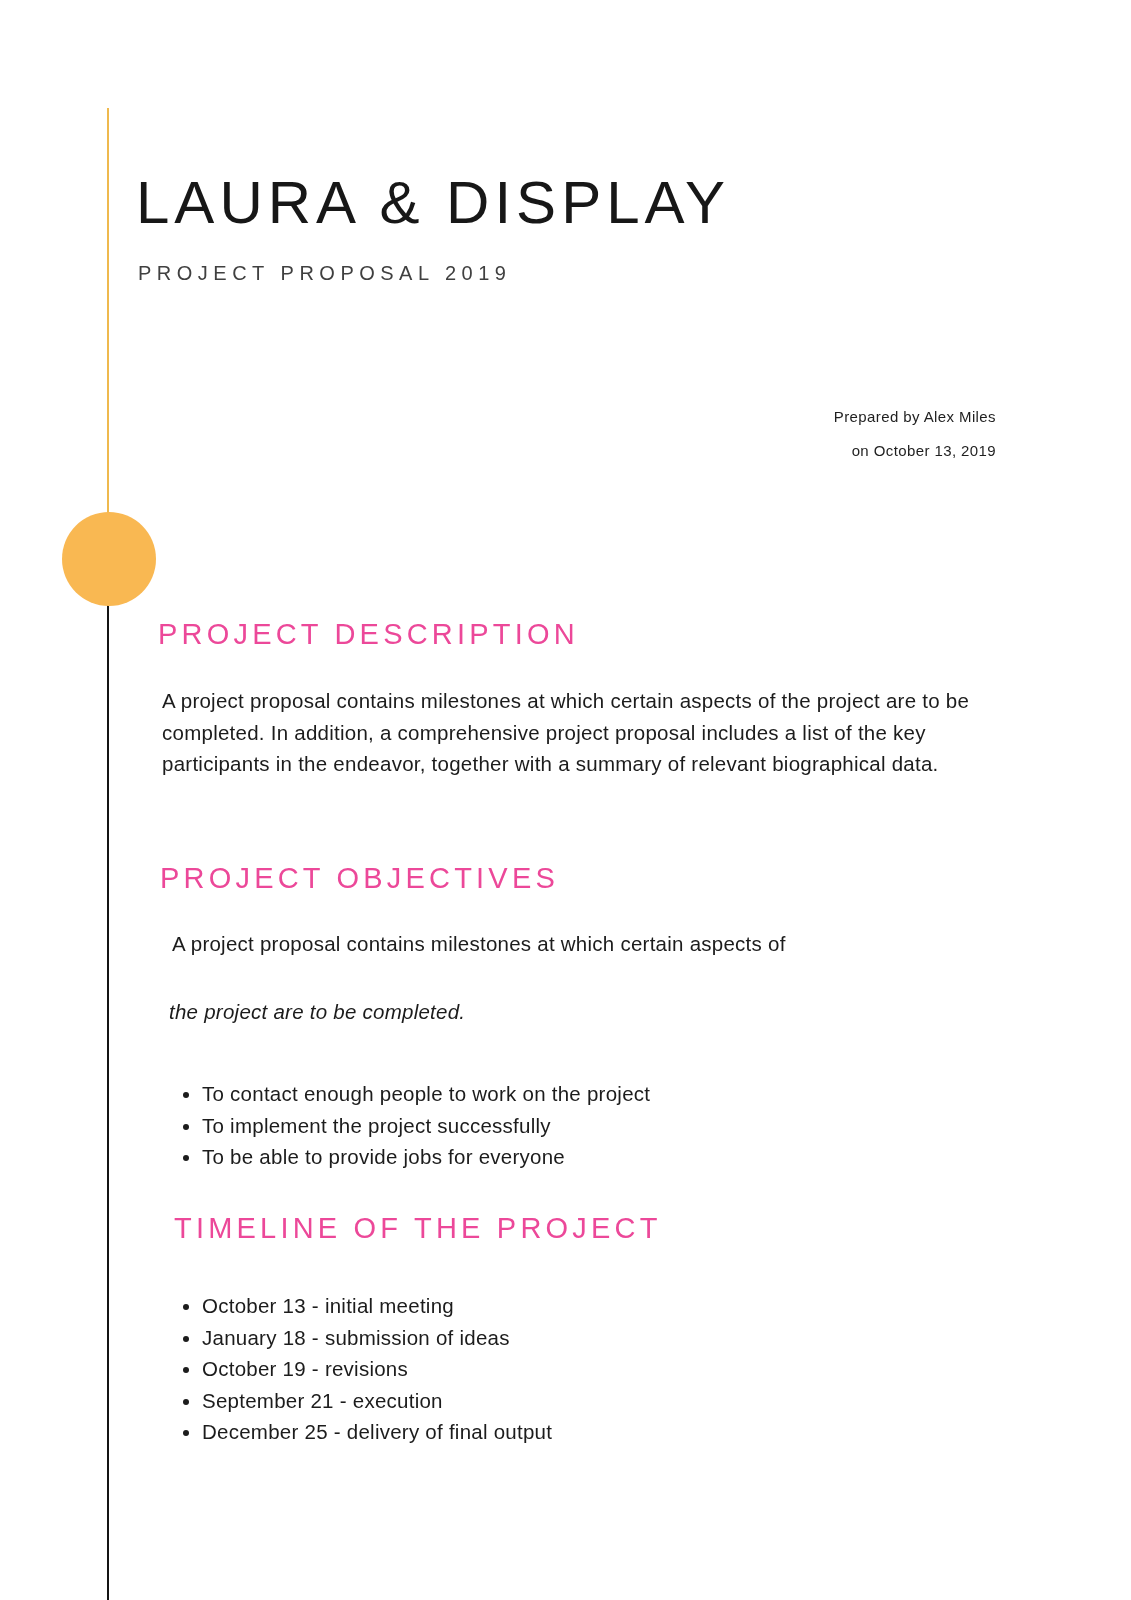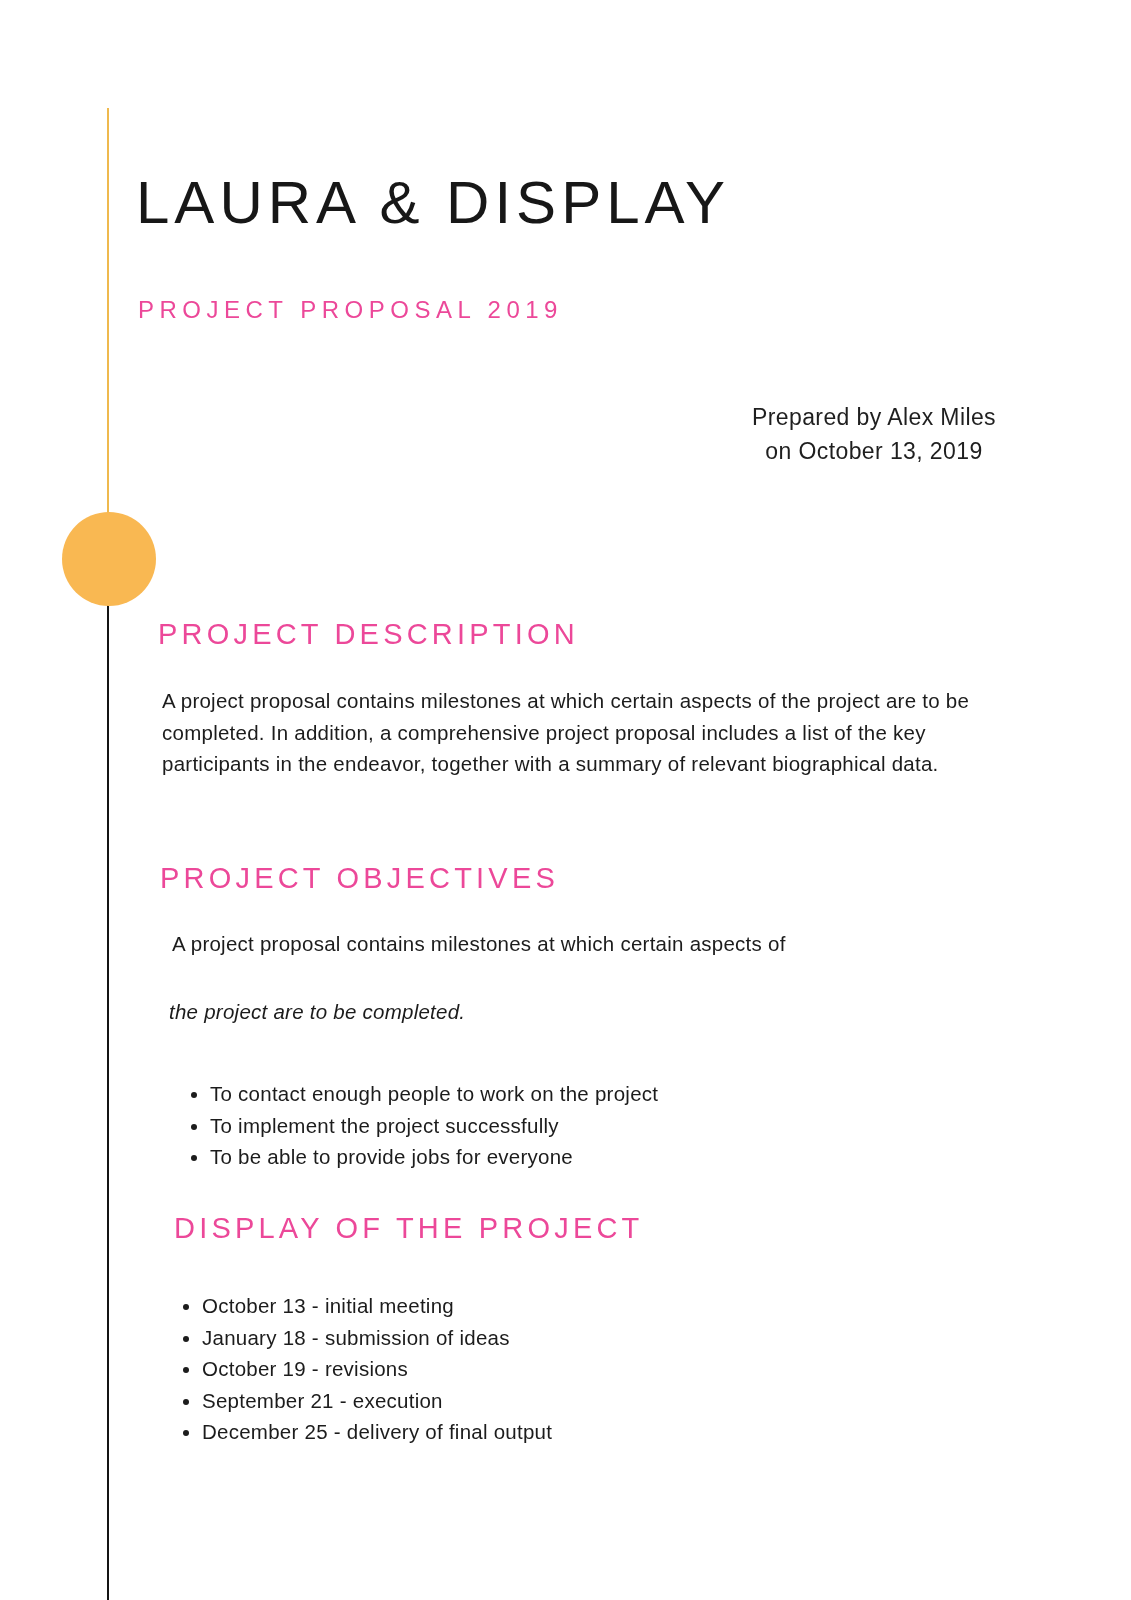--- a/index.html
+++ b/index.html
@@ -56,34 +56,33 @@
     font-size: 60px;
     letter-spacing: 5px;
     font-weight: 300;
     color: #171717;
     white-space: nowrap;
   }
   .doc-subtitle {
     position: absolute;
     left: 138px;
     top: 262px;
-    font-size: 24px;
+    font-size: 20px;
     letter-spacing: 5.5px;
     font-weight: 300;
-    color: #ec4899;
+    color: #404040;
     white-space: nowrap;
-    margin-top: 34px;
   }
 
   .prepared {
     position: absolute;
     right: 135px;
     top: 400px;
-    text-align: center;
-    font-size: 23px;
+    text-align: right;
+    font-size: 15px;
     line-height: 34px;
     letter-spacing: 0.4px;
     color: #1f1f1f;
   }
 
   
   .content {
     position: absolute;
     left: 0;
     top: 600px;
@@ -113,21 +112,21 @@
     color: #1c1c1c;
     margin: 0;
   }
 
   .s1-head { position: absolute; left: 158px; top: 18px; }
   .s1-body { position: absolute; left: 162px; top: 85px; width: 870px; }
 
   .s2-head { position: absolute; left: 160px; top: 262px; }
   .s2-body1 { position: absolute; left: 172px; top: 328px; width: 760px; }
   .s2-body2 { position: absolute; left: 169px; top: 396px; width: 760px; font-style: italic; }
-  .s2-list  { position: absolute; left: 176px; top: 478px; width: 820px; }
+  .s2-list  { position: absolute; left: 168px; top: 478px; width: 820px; }
 
   .s3-head { position: absolute; left: 174px; top: 612px; }
   .s3-list { position: absolute; left: 168px; top: 690px; width: 820px; }
 </style>
 </head>
 <body>
 
 <div class="page">
 
   <div class="rule-top"></div>
@@ -149,21 +148,21 @@
 
     <div class="section-heading s2-head">PROJECT OBJECTIVES</div>
     <div class="body-text s2-body1">A project proposal contains milestones at which certain aspects of</div>
     <div class="body-text s2-body2">the project are to be completed.</div>
     <ul class="bullets s2-list">
       <li>To contact enough people to work on the project</li>
       <li>To implement the project successfully</li>
       <li>To be able to provide jobs for everyone</li>
     </ul>
 
-    <div class="section-heading s3-head">DISPLAY OF THE PROJECT</div>
+    <div class="section-heading s3-head">TIMELINE OF THE PROJECT</div>
     <ul class="bullets s3-list">
       <li>October 13 - initial meeting</li>
       <li>January 18 - submission of ideas</li>
       <li>October 19 - revisions</li>
       <li>September 21 - execution</li>
       <li>December 25 - delivery of final output</li>
     </ul>
 
   </div>
 </div>

